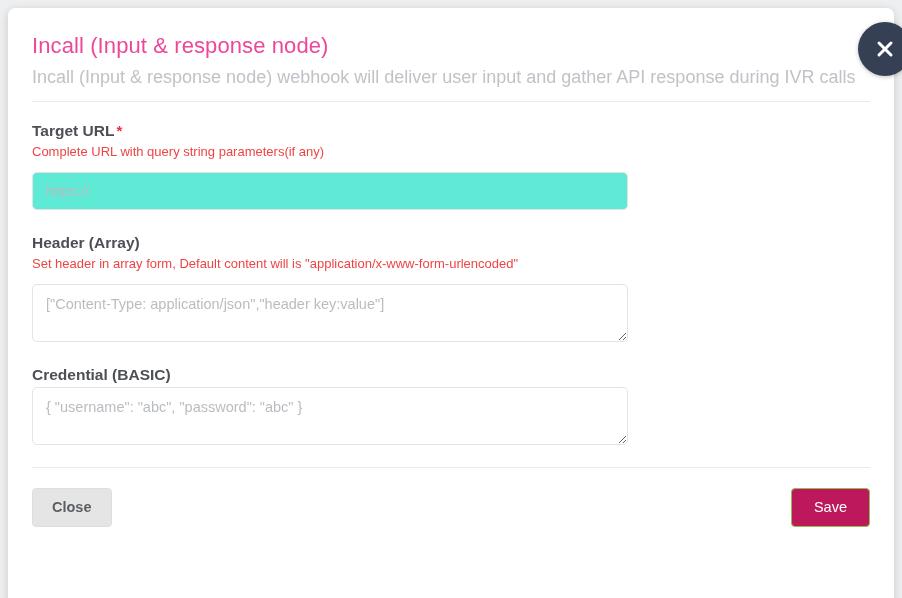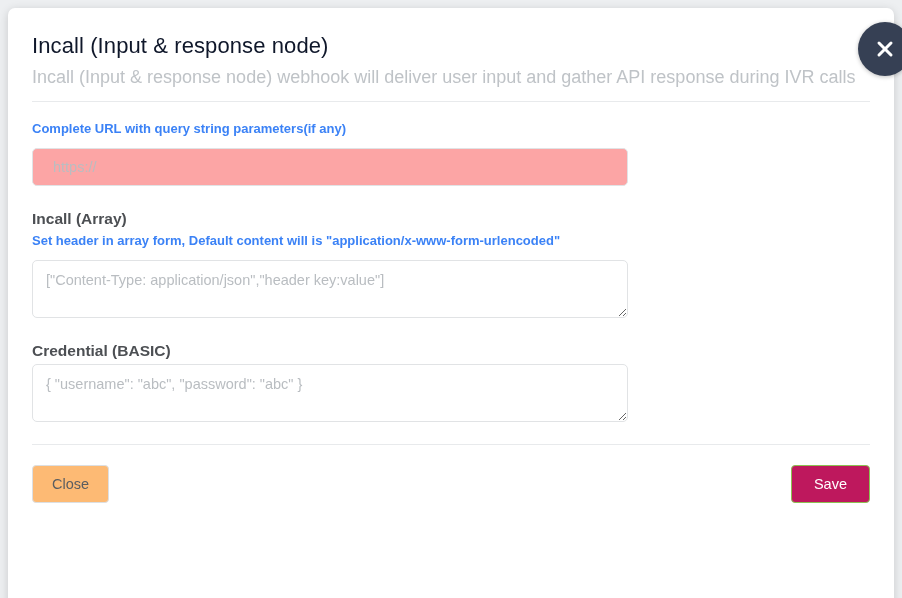--- a/index.html
+++ b/index.html
@@ -38,21 +38,21 @@
   
   .modal-header {
     padding-top: 24px;
     padding-bottom: 12px;
     border-bottom: 1px solid #e8eaec;
   }
   .modal-title {
     margin: 0;
     font-size: 22px;
     font-weight: 400;
-    color: #0f172a;
+    color: #ec4899;
     line-height: 1.25;
     letter-spacing: 0.1px;
   }
   .modal-subtitle {
     margin: 5px 0 0 0;
     font-size: 18px;
     font-weight: 400;
     color: #bfc3c7;
     line-height: 1.35;
   }
@@ -93,36 +93,35 @@
   }
   .req-star {
     color: #e8334a;
     font-size: 15px;
     font-weight: 700;
     margin-left: 2px;
     vertical-align: baseline;
   }
   .field-hint {
     font-size: 13px;
-    color: #3b82f6;
+    color: #ef4444;
     margin: 0 0 10px 0;
     line-height: 1.4;
-    font-weight: bold;
   }
 
   .text-input {
     display: block;
     width: 596px;
     height: 38px;
     box-sizing: border-box;
-    padding: 8px 20px;
+    padding: 8px 13px;
     font-family: "Liberation Sans", sans-serif;
     font-size: 14.5px;
     color: #55585c;
-    background: #fca5a5;
+    background: #5eead4;
     border: 1px solid #e1e3e5;
     border-radius: 5px;
     outline: none;
   }
   .text-input::placeholder { color: #b9bdc1; opacity: 1; }
 
   .text-area {
     display: block;
     width: 596px;
     height: 58px;
@@ -152,24 +151,25 @@
     justify-content: space-between;
   }
   .btn {
     font-family: "Liberation Sans", sans-serif;
     font-size: 14.5px;
     border-radius: 4px;
     cursor: pointer;
     line-height: 1;
   }
   .btn-close {
-    background: #fdba74;
+    background: #e5e5e5;
     border: 1px solid #dcdfe2;
     color: #5a5d61;
     padding: 11px 19px;
+    font-weight: bold;
   }
   .btn-save {
     background: #be185d;
     border: 1px solid #8cc152;
     color: #ffffff;
     padding: 11px 22px;
   }
 </style>
 </head>
 <body>
@@ -186,26 +186,29 @@
   <div class="modal-inner">
 
     <div class="modal-header">
       <h1 class="modal-title">Incall (Input &amp; response node)</h1>
       <p class="modal-subtitle">Incall (Input &amp; response node) webhook will deliver user input and gather API response during IVR calls</p>
     </div>
 
     <div class="modal-body">
 
       <div class="field-group">
+        <div class="field-label">
+          <span>Target URL</span><span class="req-star">*</span>
+        </div>
         <p class="field-hint">Complete URL with query string parameters(if any)</p>
         <input class="text-input" type="text" placeholder="https://" value="" style="">
       </div>
 
       <div class="field-group">
-        <div class="field-label">Incall (Array)</div>
+        <div class="field-label">Header (Array)</div>
         <p class="field-hint">Set header in array form, Default content will is "application/x-www-form-urlencoded"</p>
         <div class="ta-wrap">
           <textarea class="text-area" placeholder="[&quot;Content-Type: application/json&quot;,&quot;header key:value&quot;]" style=""></textarea>
         </div>
       </div>
 
       <div class="field-group">
         <div class="field-label">Credential (BASIC)</div>
         <div class="ta-wrap">
           <textarea class="text-area" placeholder="{ &quot;username&quot;: &quot;abc&quot;, &quot;password&quot;: &quot;abc&quot; }" style=""></textarea>

